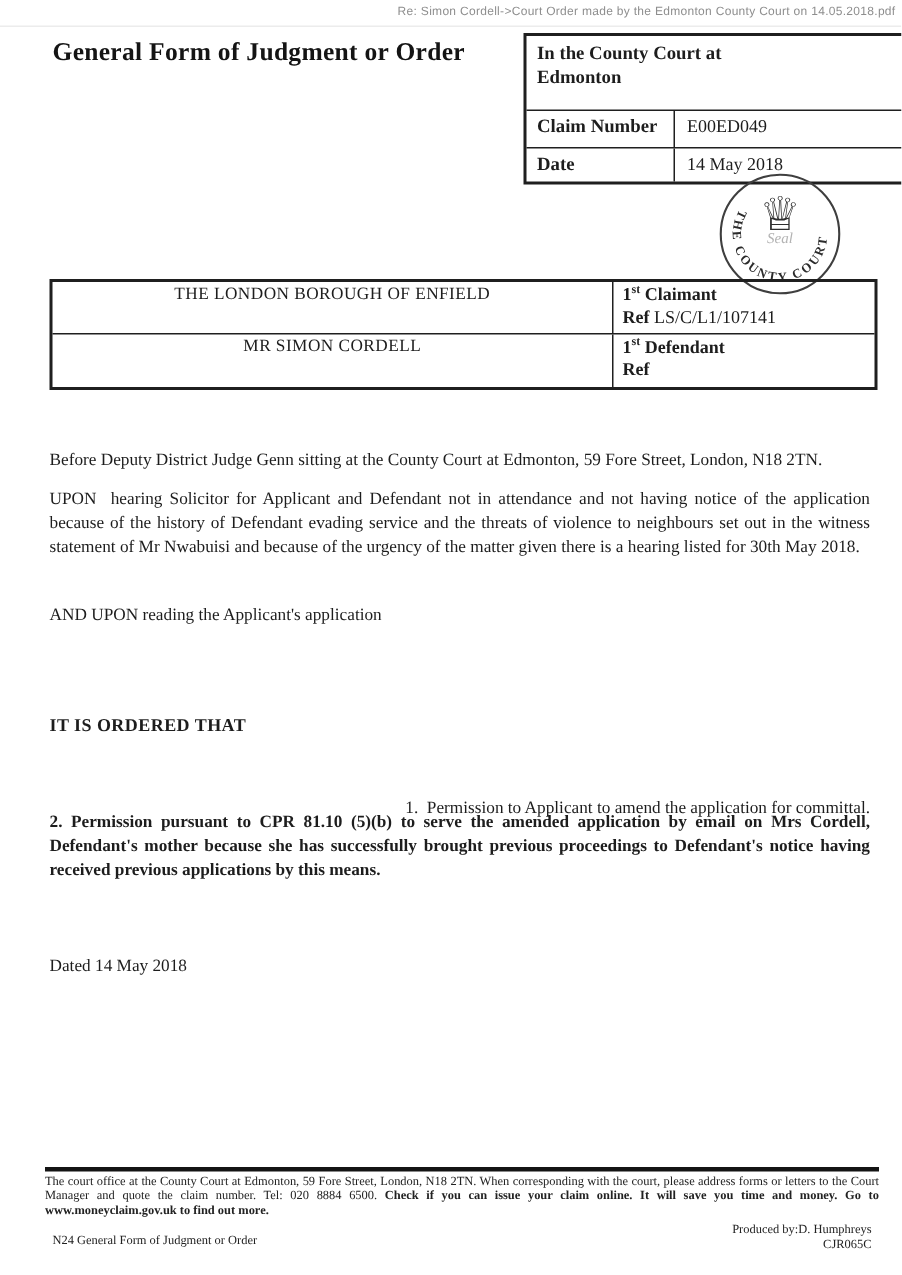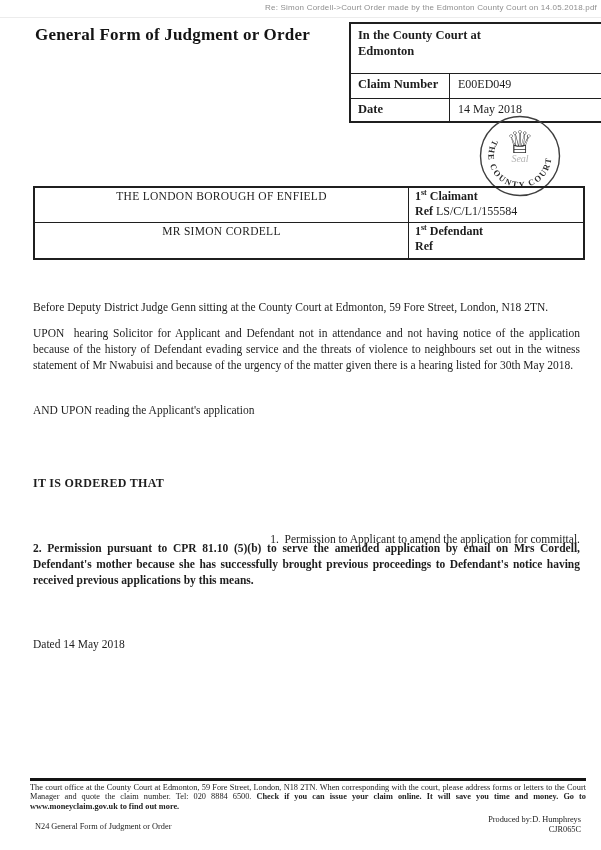--- a/index.html
+++ b/index.html
@@ -105,21 +105,21 @@
     <text font-family="Liberation Serif, serif" font-weight="bold" font-size="8.5" fill="#2b2b2b" letter-spacing="1.6">
       <textPath href="#sealArc" startOffset="2">THE COUNTY COURT</textPath>
     </text>
   </svg>
 
   <div class="parties">
     <div class="p-row first">
       <div class="name-cell">THE LONDON BOROUGH OF ENFIELD</div>
       <div class="role-cell">
         <div class="role-line"><span>1</span><sup>st</sup> <span>Claimant</span></div>
-        <div class="ref-line"><span class="ref-lbl">Ref</span> <span>LS/C/L1/155584</span></div>
+        <div class="ref-line"><span class="ref-lbl">Ref</span> <span>LS/C/L1/107141</span></div>
       </div>
     </div>
     <div class="p-row second">
       <div class="name-cell">MR SIMON CORDELL</div>
       <div class="role-cell">
         <div class="role-line"><span>1</span><sup>st</sup> <span>Defendant</span></div>
         <div class="ref-line"><span class="ref-lbl">Ref</span> <span></span></div>
       </div>
     </div>
   </div>

